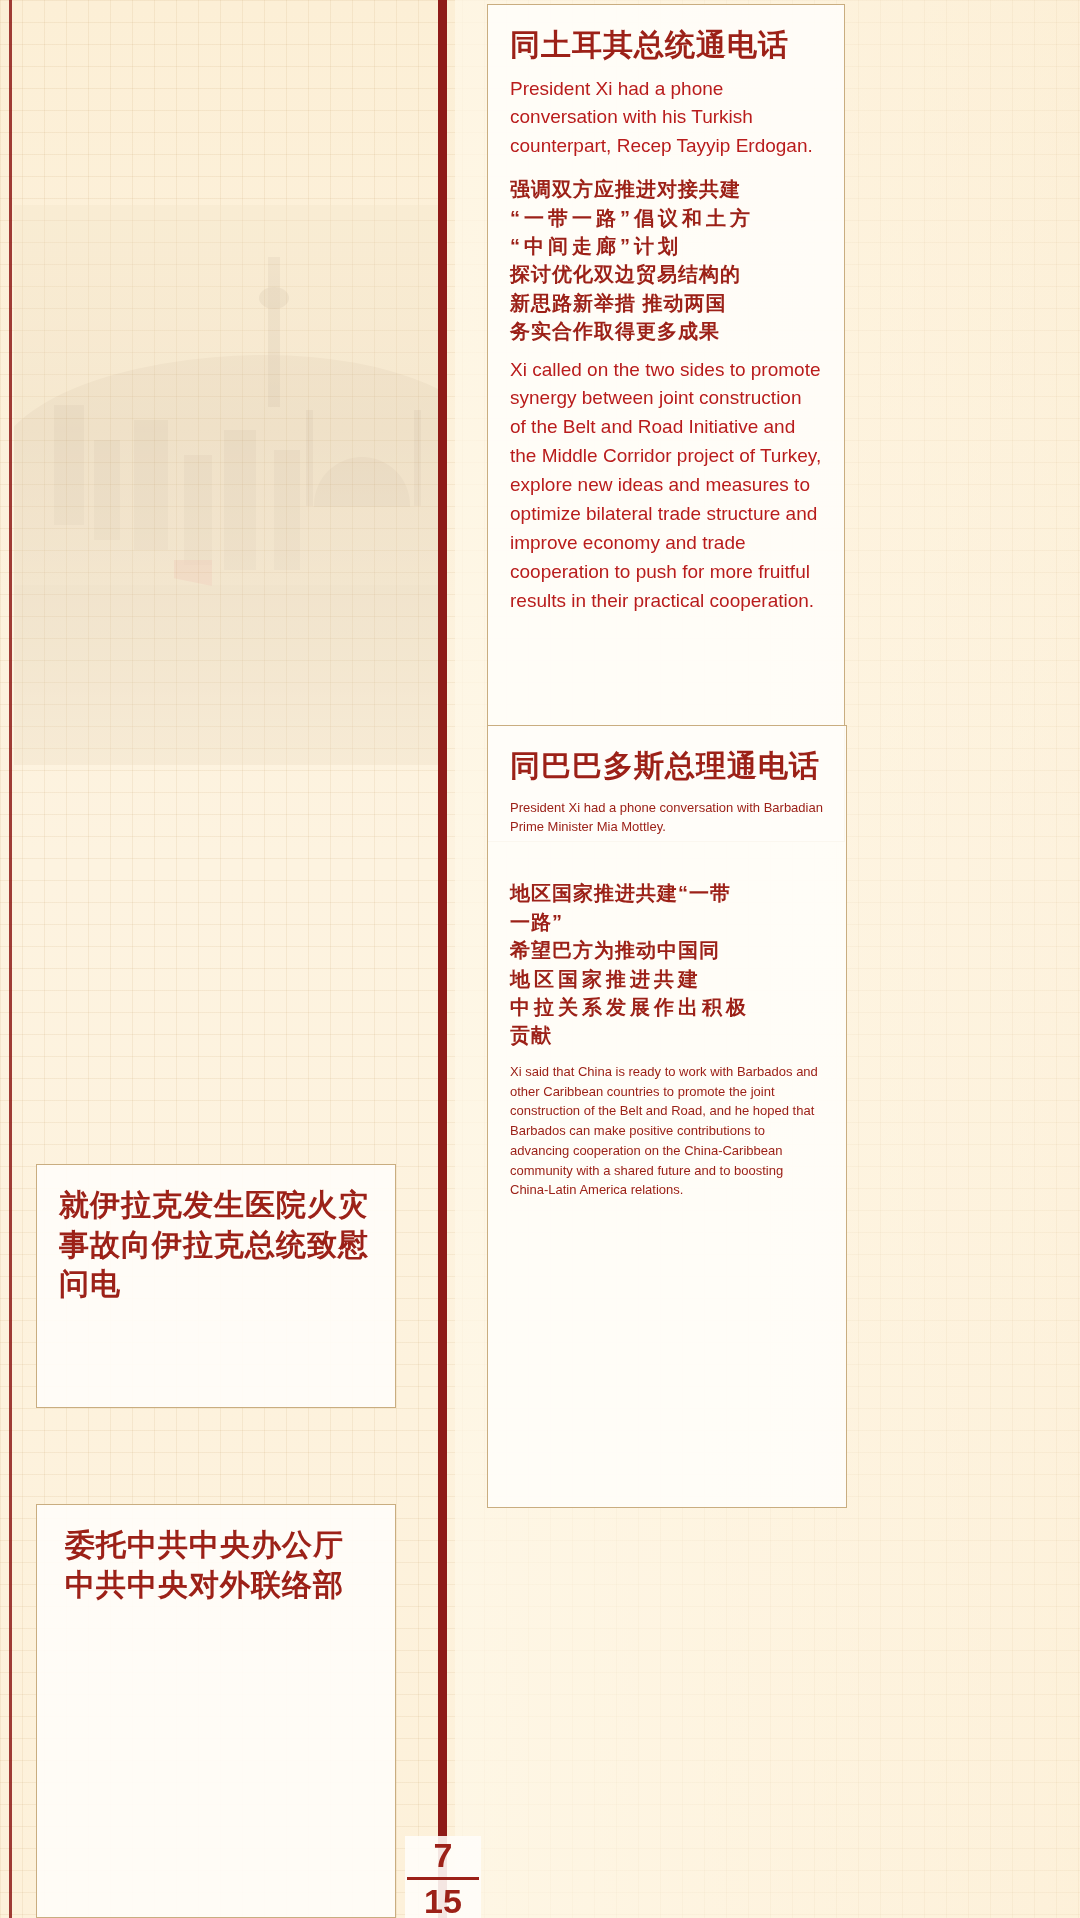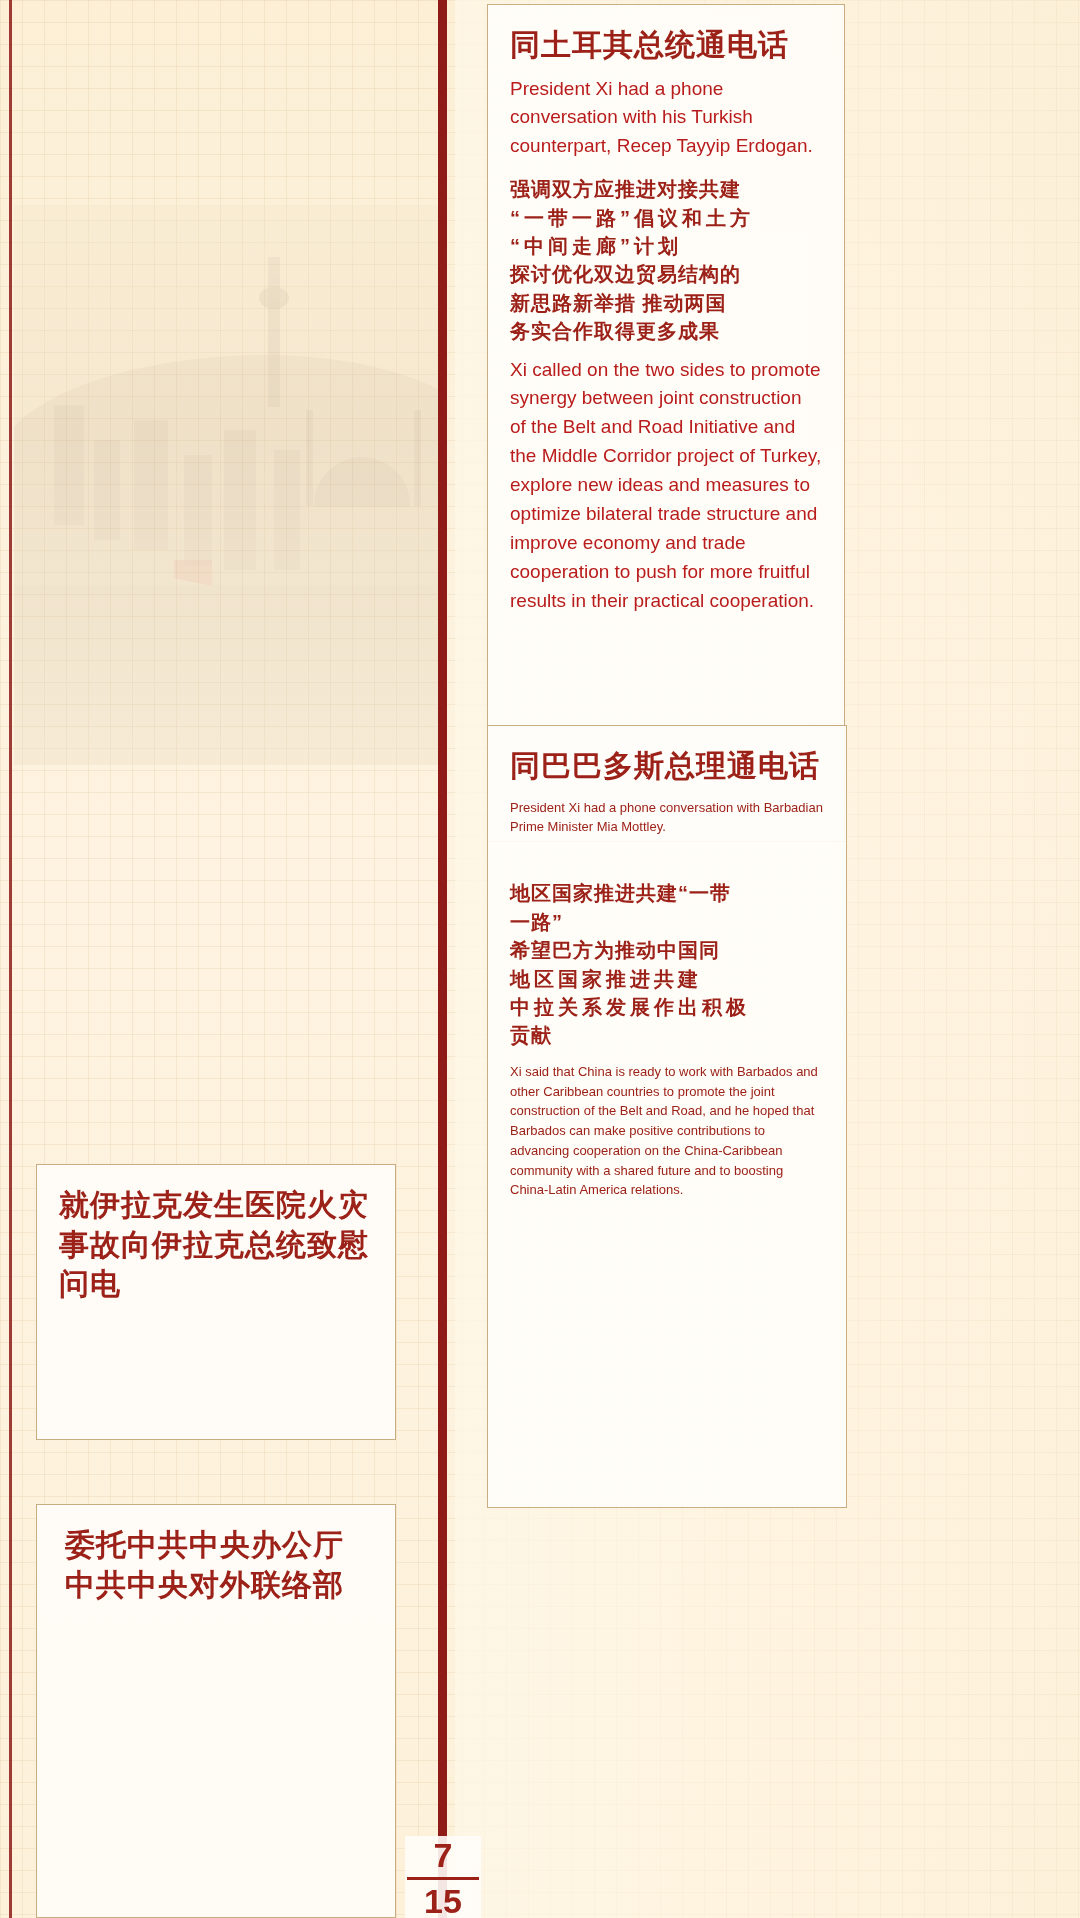--- a/index.html
+++ b/index.html
@@ -125,21 +125,21 @@
     line-height: 1.42;
     font-weight: 700;
     margin: 0 0 10px 0;
     letter-spacing: 1px;
   }
   .cn-body .spaced { letter-spacing: 4px; }
 
   
   #card-turkey   { left: 487px; top: 4px;    width: 358px; height: 838px; }
   #card-barbados { left: 487px; top: 725px;  width: 360px; height: 783px; }
-  #card-iraq     { left: 36px;  top: 1164px; width: 360px; height: 276px; }
+  #card-iraq     { left: 36px;  top: 1164px; width: 360px; height: 244px; }
   #card-bottom   { left: 36px;  top: 1504px; width: 360px; height: 414px; padding-bottom: 0; padding-left: 28px; }
 
   
   #pagenum {
     position: absolute;
     left: 405px; top: 1836px;
     width: 76px;
     text-align: center;
     color: #9c2118;
     font-size: 34px;

